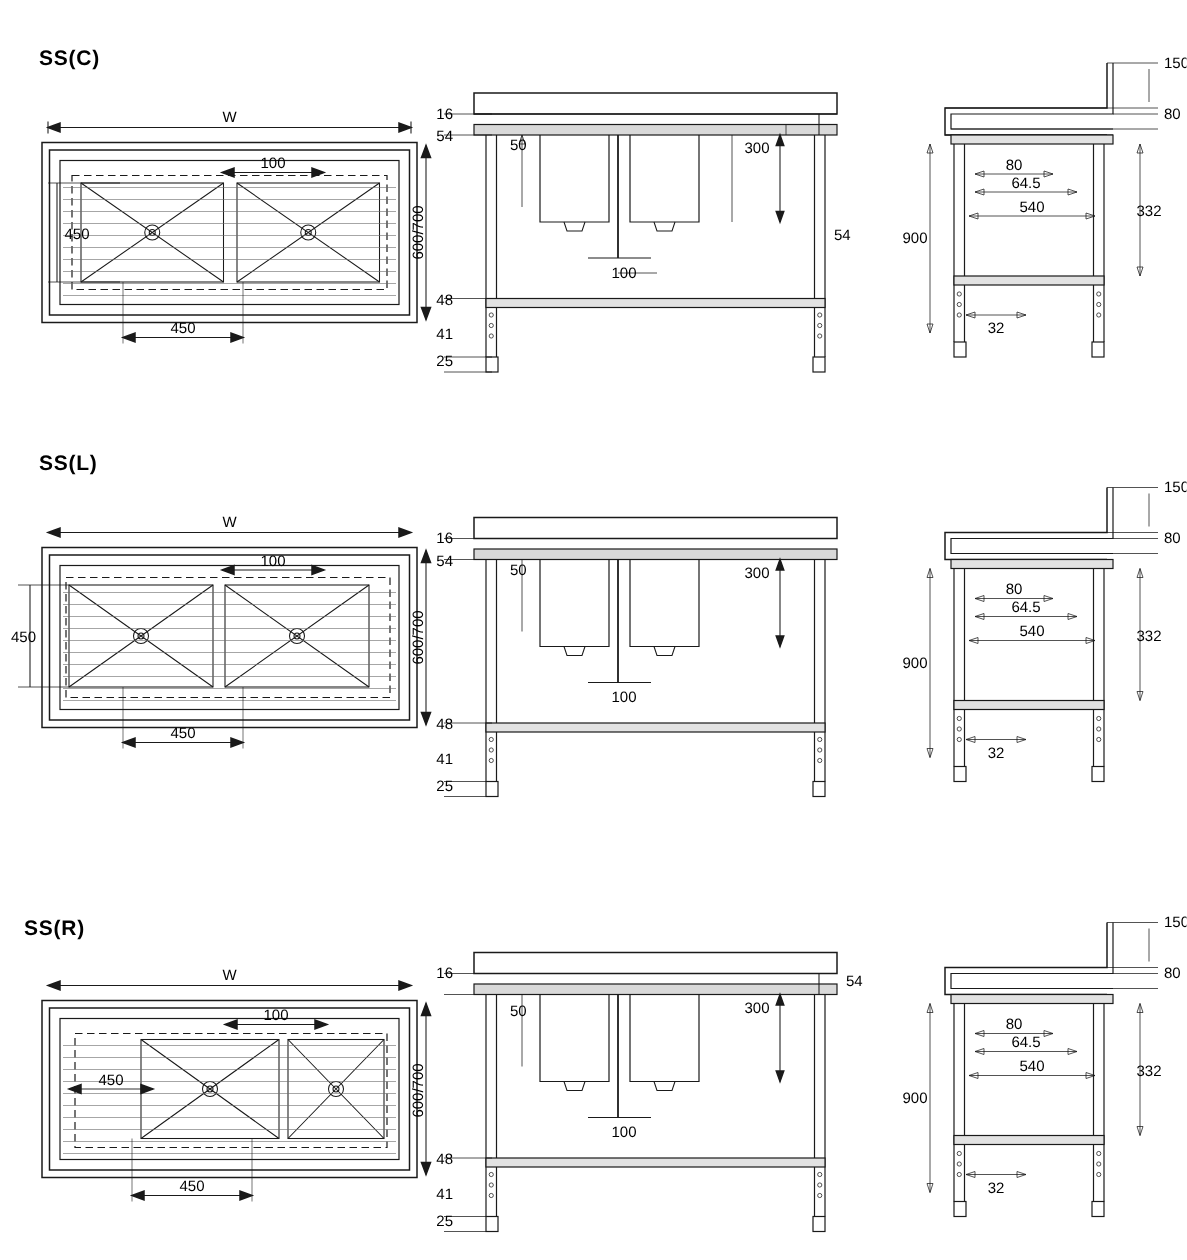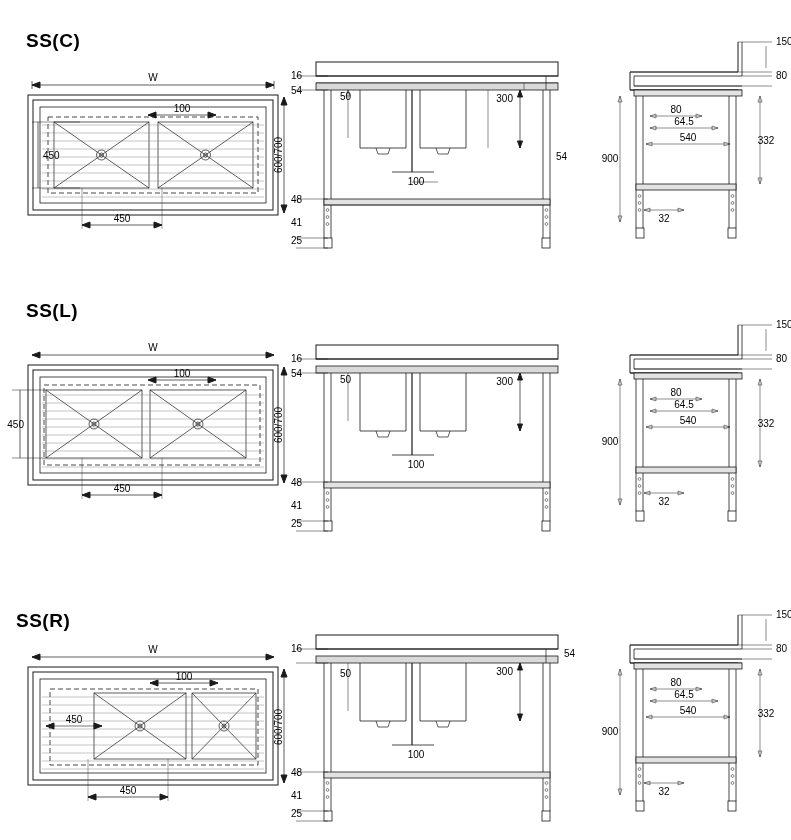--- a/index.html
+++ b/index.html
@@ -2,21 +2,21 @@
 <html><head>
 <meta charset="utf-8">
 <style>
   html,body{margin:0;padding:0;background:#ffffff;}
   body{width:791px;height:840px;font-family:"Liberation Sans",sans-serif;color:#000;}
   #sheet{position:relative;width:791px;height:840px;overflow:hidden;}
   .row{position:absolute;left:0;width:791px;height:260px;}
   .row1{top:10px;}
   .row2{top:290px;}
   .row3{top:595px;}
-  .title{position:absolute;font-size:19px;font-weight:bold;letter-spacing:.5px;}
+  .title{position:absolute;font-size:14px;font-weight:bold;letter-spacing:.5px;}
   .panel{position:absolute;}
   svg{display:block;overflow:visible;}
   text{font-family:"Liberation Sans",sans-serif;font-size:10px;fill:#000;}
 </style>
 </head>
 <body>
 
 <div id="sheet">
 
   <div class="row row1">

